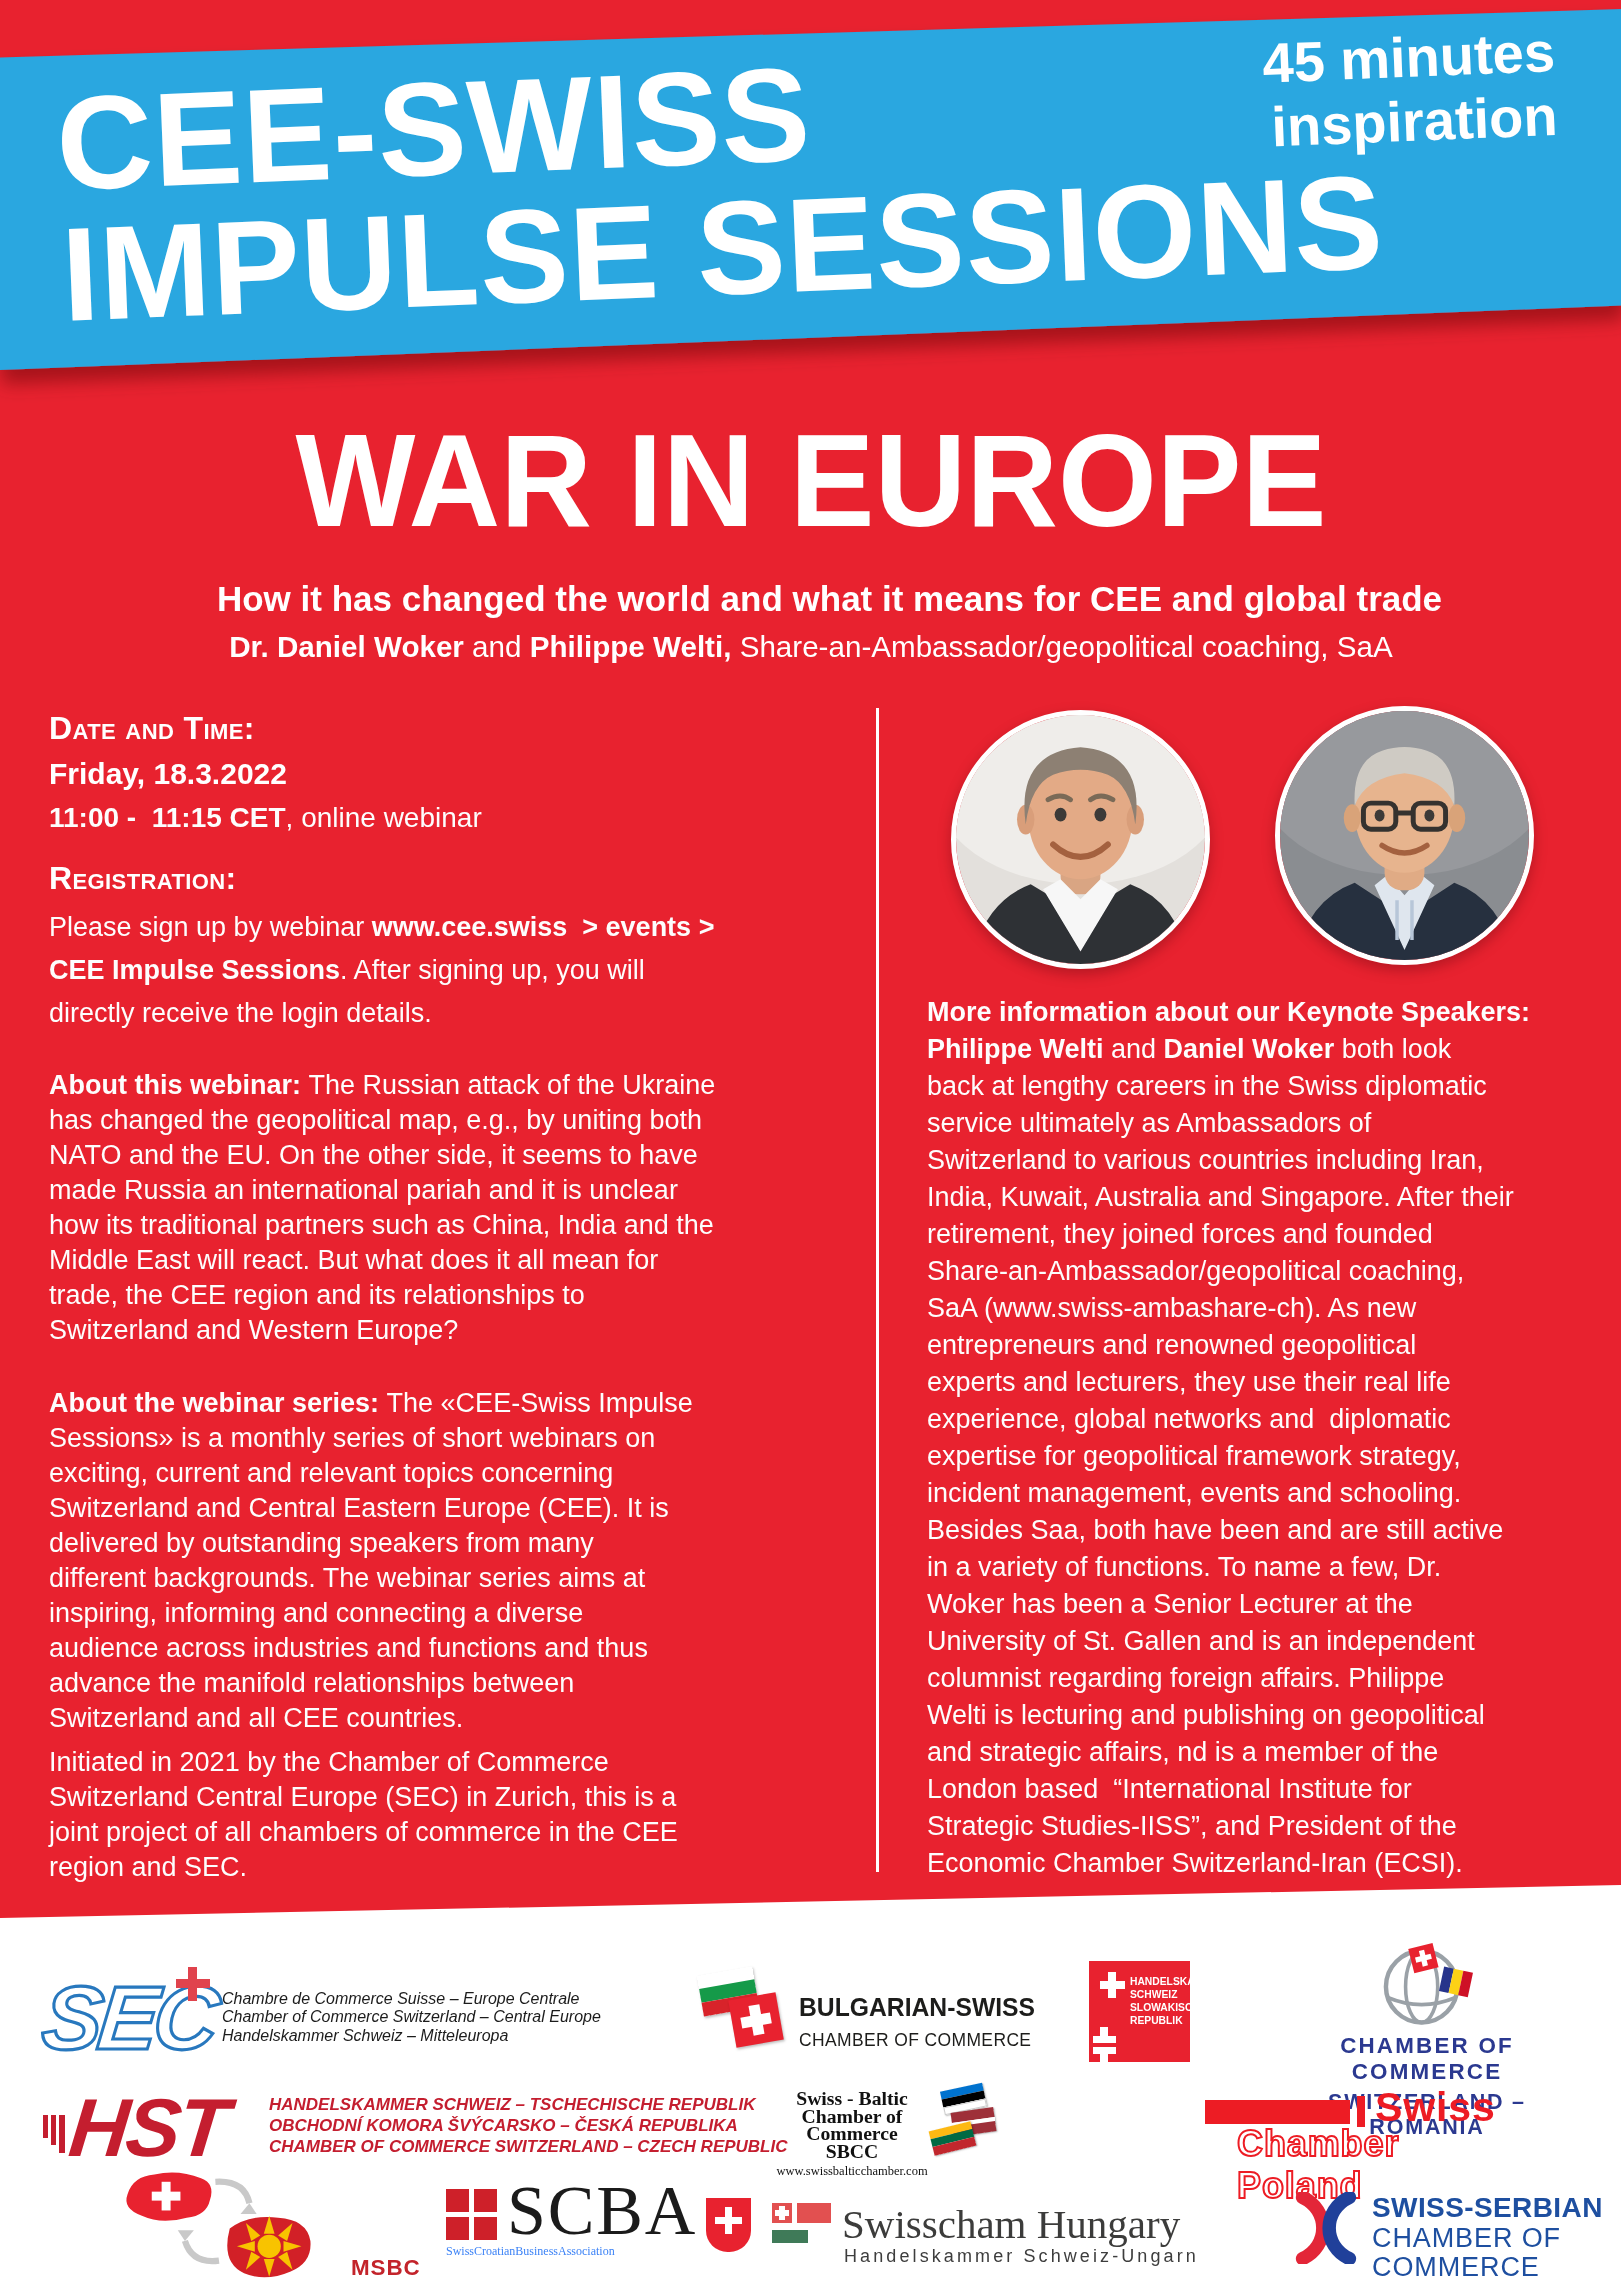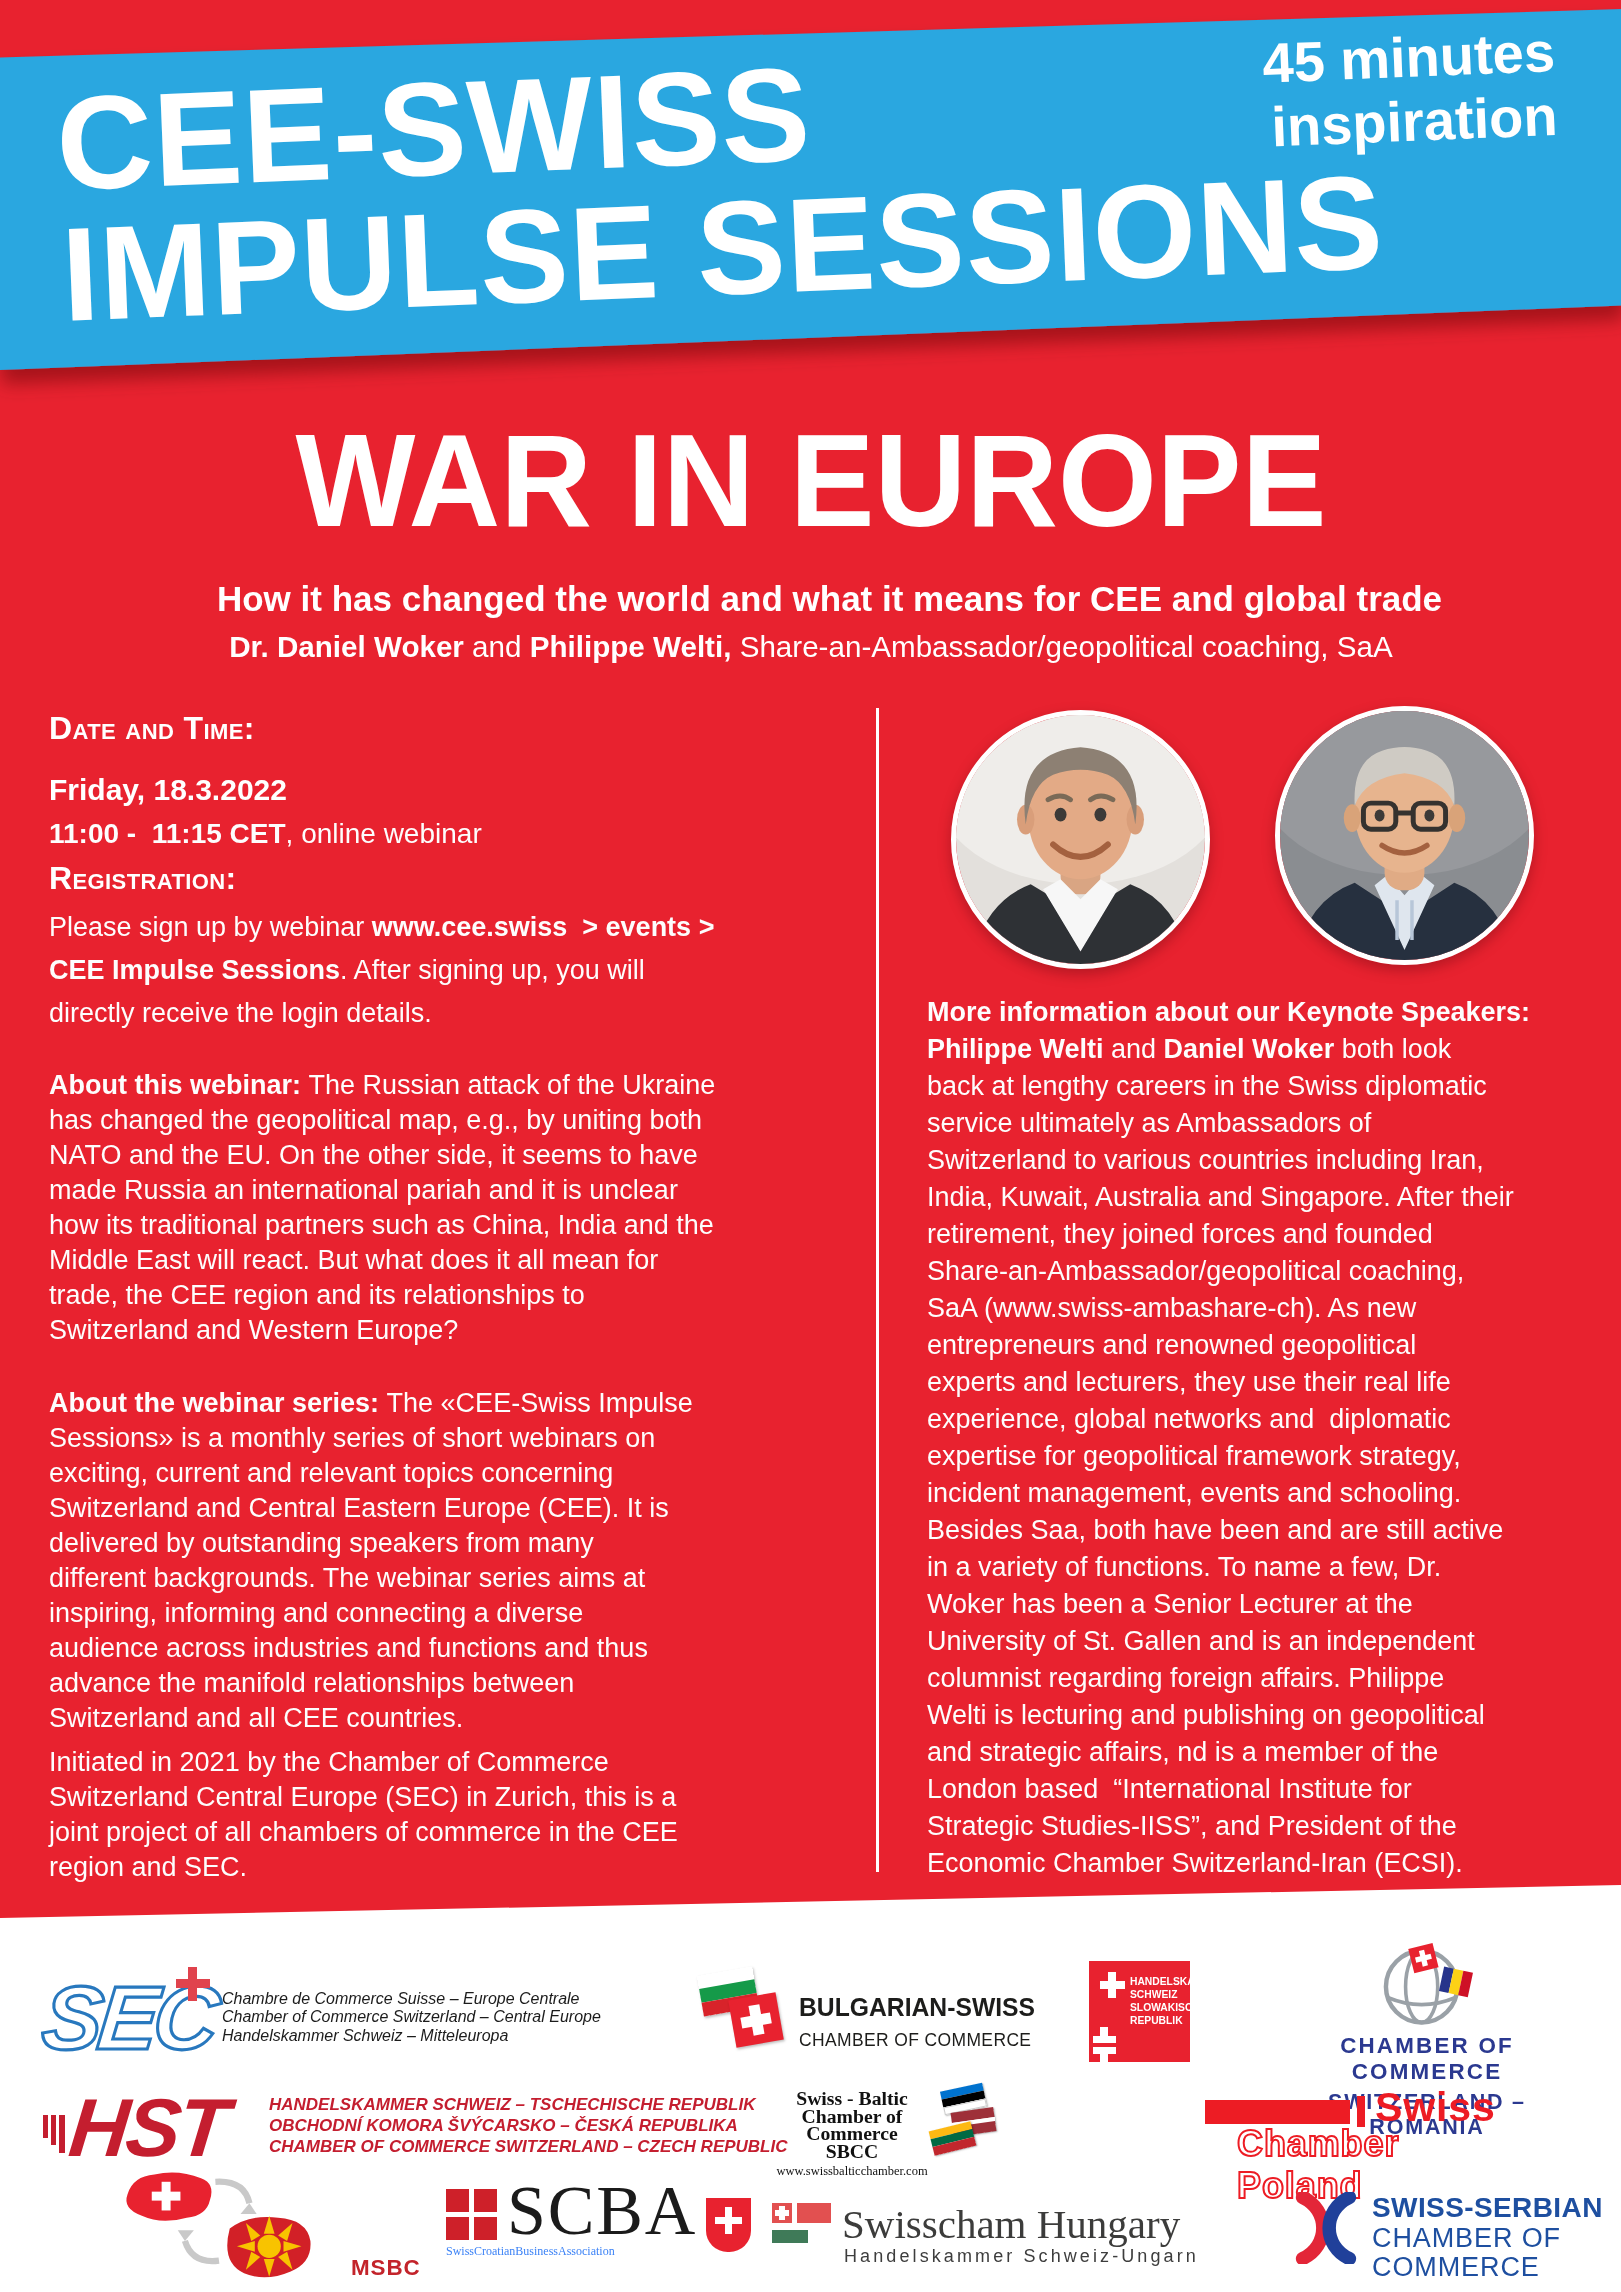--- a/index.html
+++ b/index.html
@@ -22,21 +22,21 @@
   .hero-sub{position:absolute;left:0;right:0;top:579px;text-align:center;color:#ffffff;
             font-weight:bold;font-size:35px;padding-left:37px;}
   .hero-speakers{position:absolute;left:0;right:0;top:630px;text-align:center;color:#ffffff;
                  font-size:29.6px;font-weight:300;}
   .b{font-weight:bold;}
   
   .par{white-space:pre-wrap;color:#fdfdfd;}
   .leftcol{position:absolute;left:49px;width:788px;}
   .rightcol{position:absolute;left:927px;width:672px;}
   .smallcaps{font-variant:small-caps;font-weight:bold;font-size:32px;color:#ffffff;letter-spacing:0.4px;}
-  .dt-date{font-weight:bold;font-size:30px;color:#ffffff;margin-top:26px;}
+  .dt-date{font-weight:bold;font-size:30px;color:#ffffff;margin-top:10px;}
   .dt-time{font-size:28px;margin-top:10.7px;}
   .body-par{font-size:27px;line-height:35px;font-weight:400;}
   .reg-par{font-size:27px;line-height:43px;font-weight:400;}
   .right-par{font-size:27px;line-height:37px;font-weight:400;}
   .divider{position:absolute;left:876px;top:708px;width:2.7px;height:1164px;background:#ffffff;}
   
   .photo{position:absolute;border-radius:50%;border:5.4px solid #ffffff;overflow:hidden;
          box-shadow:0 5.4px 12.5px rgba(90,5,15,.35);}
   .photo svg{display:block;}
   

